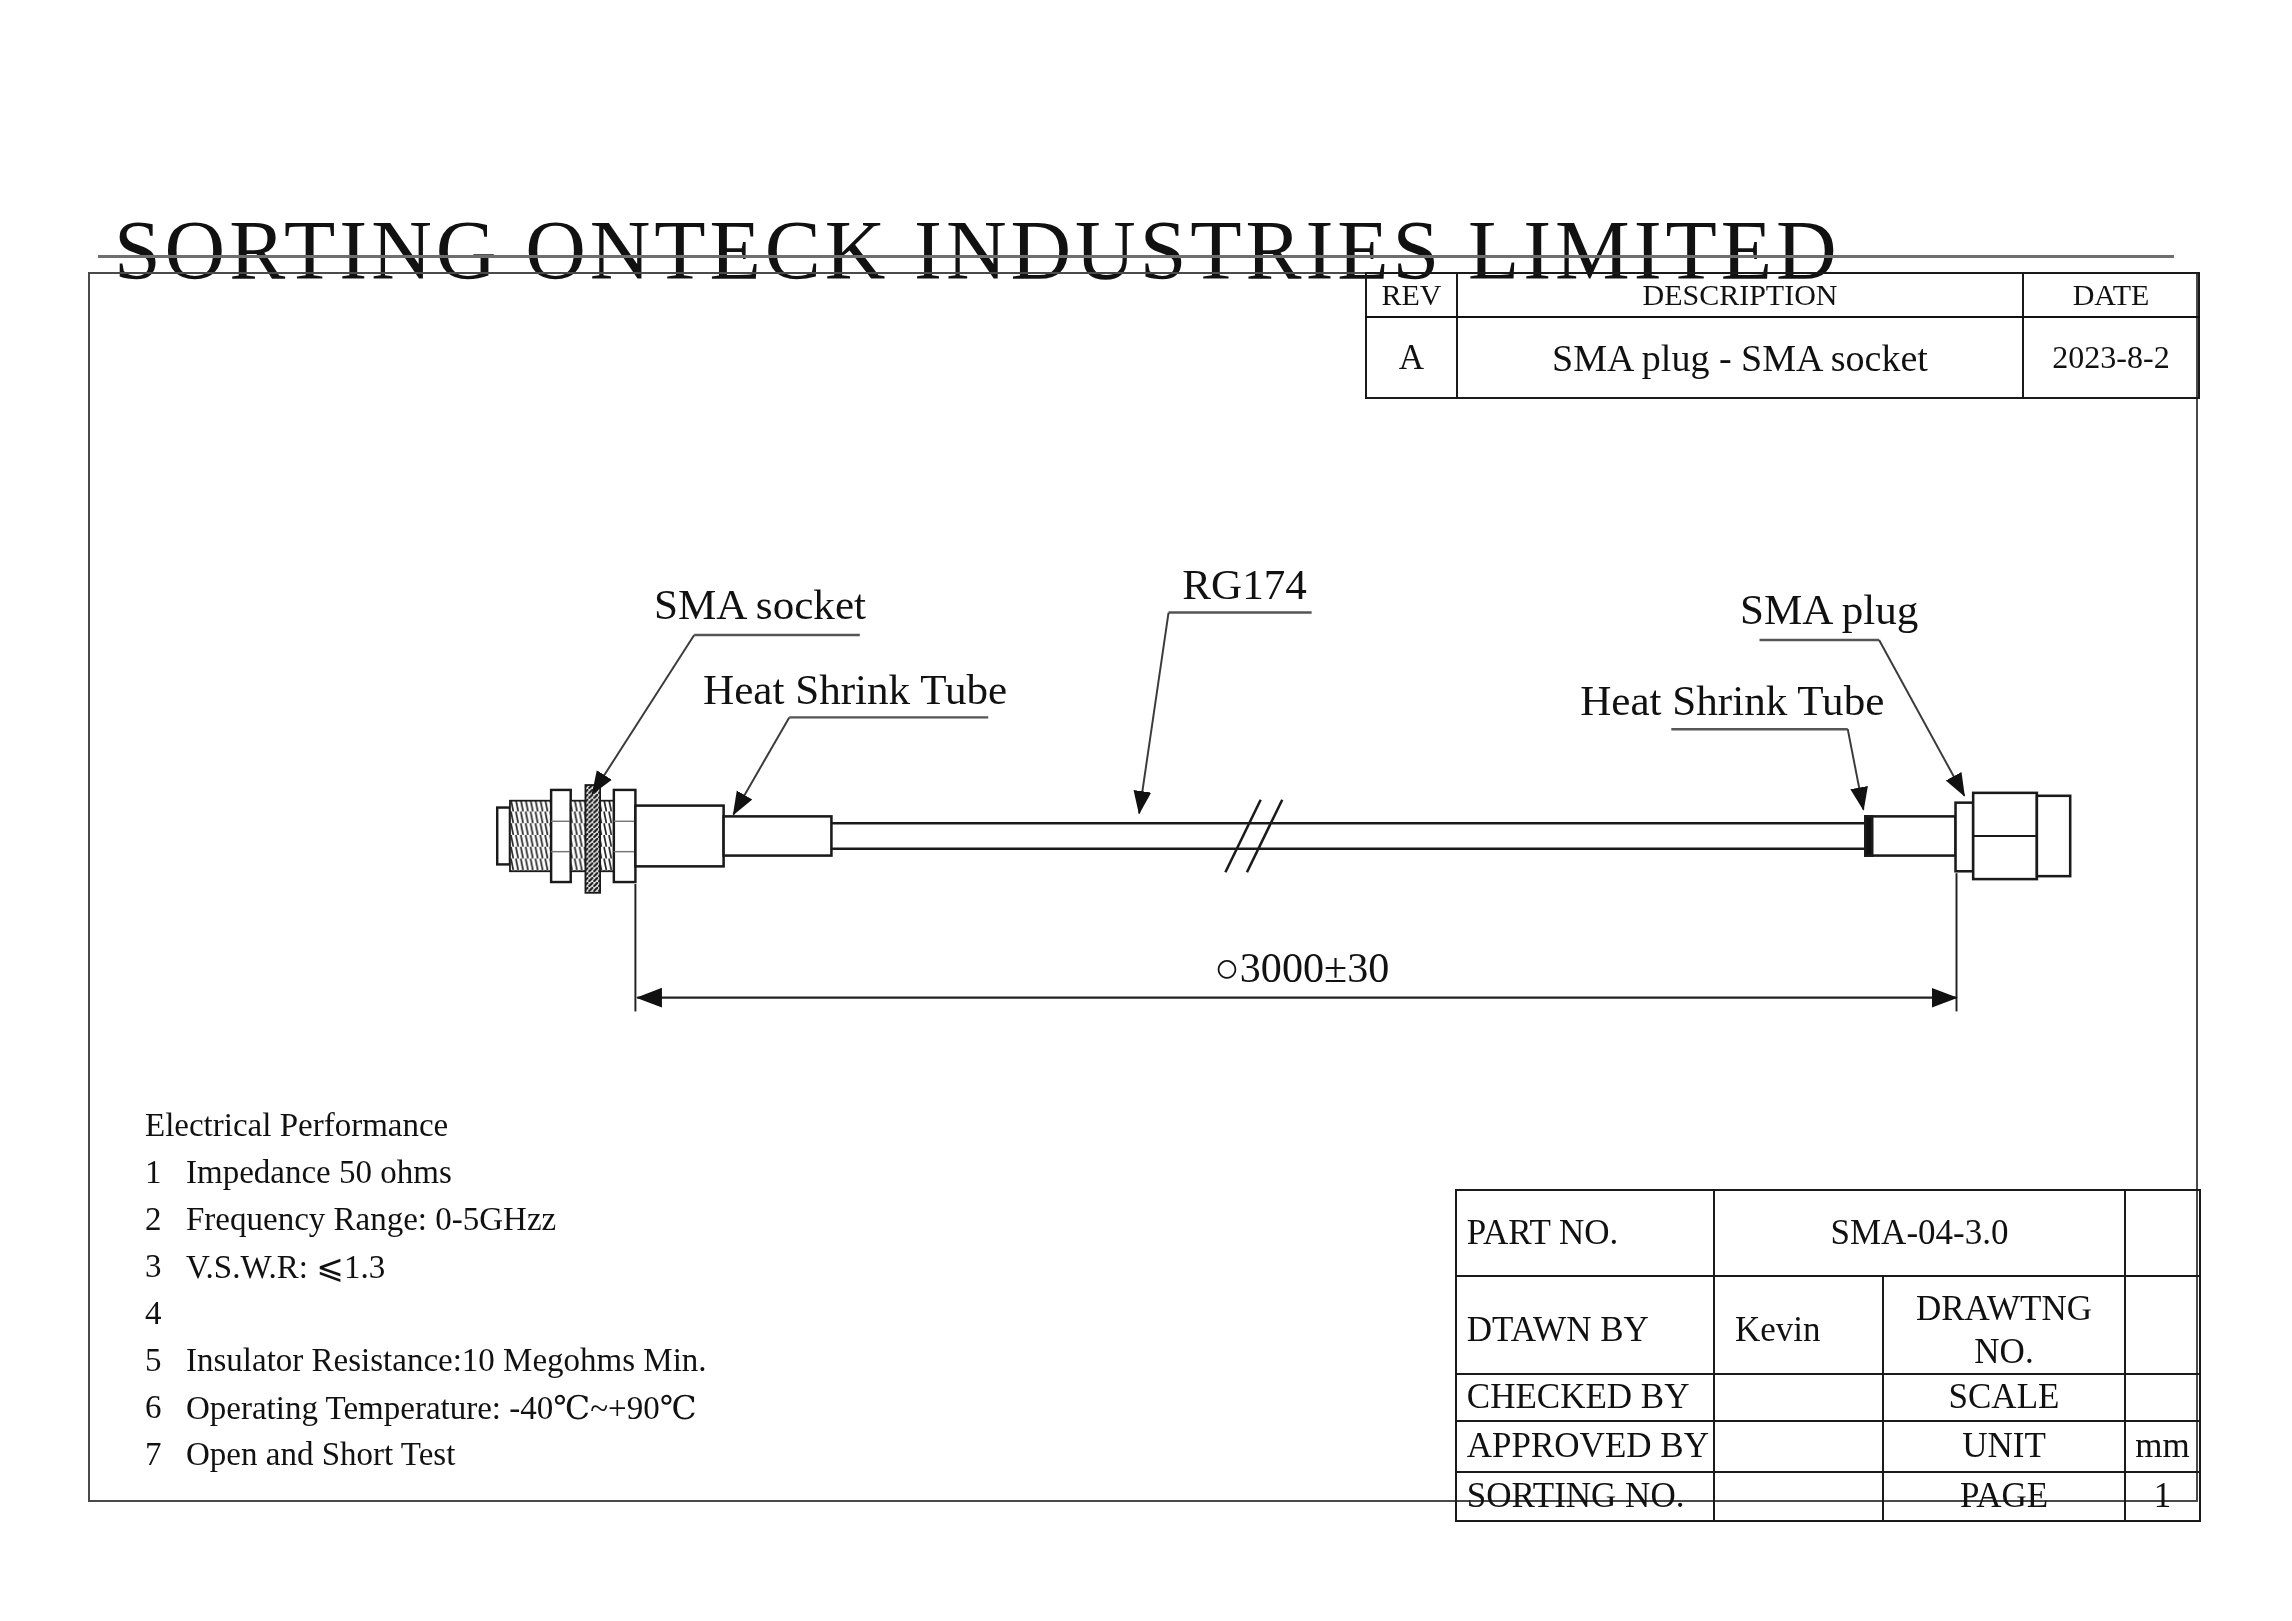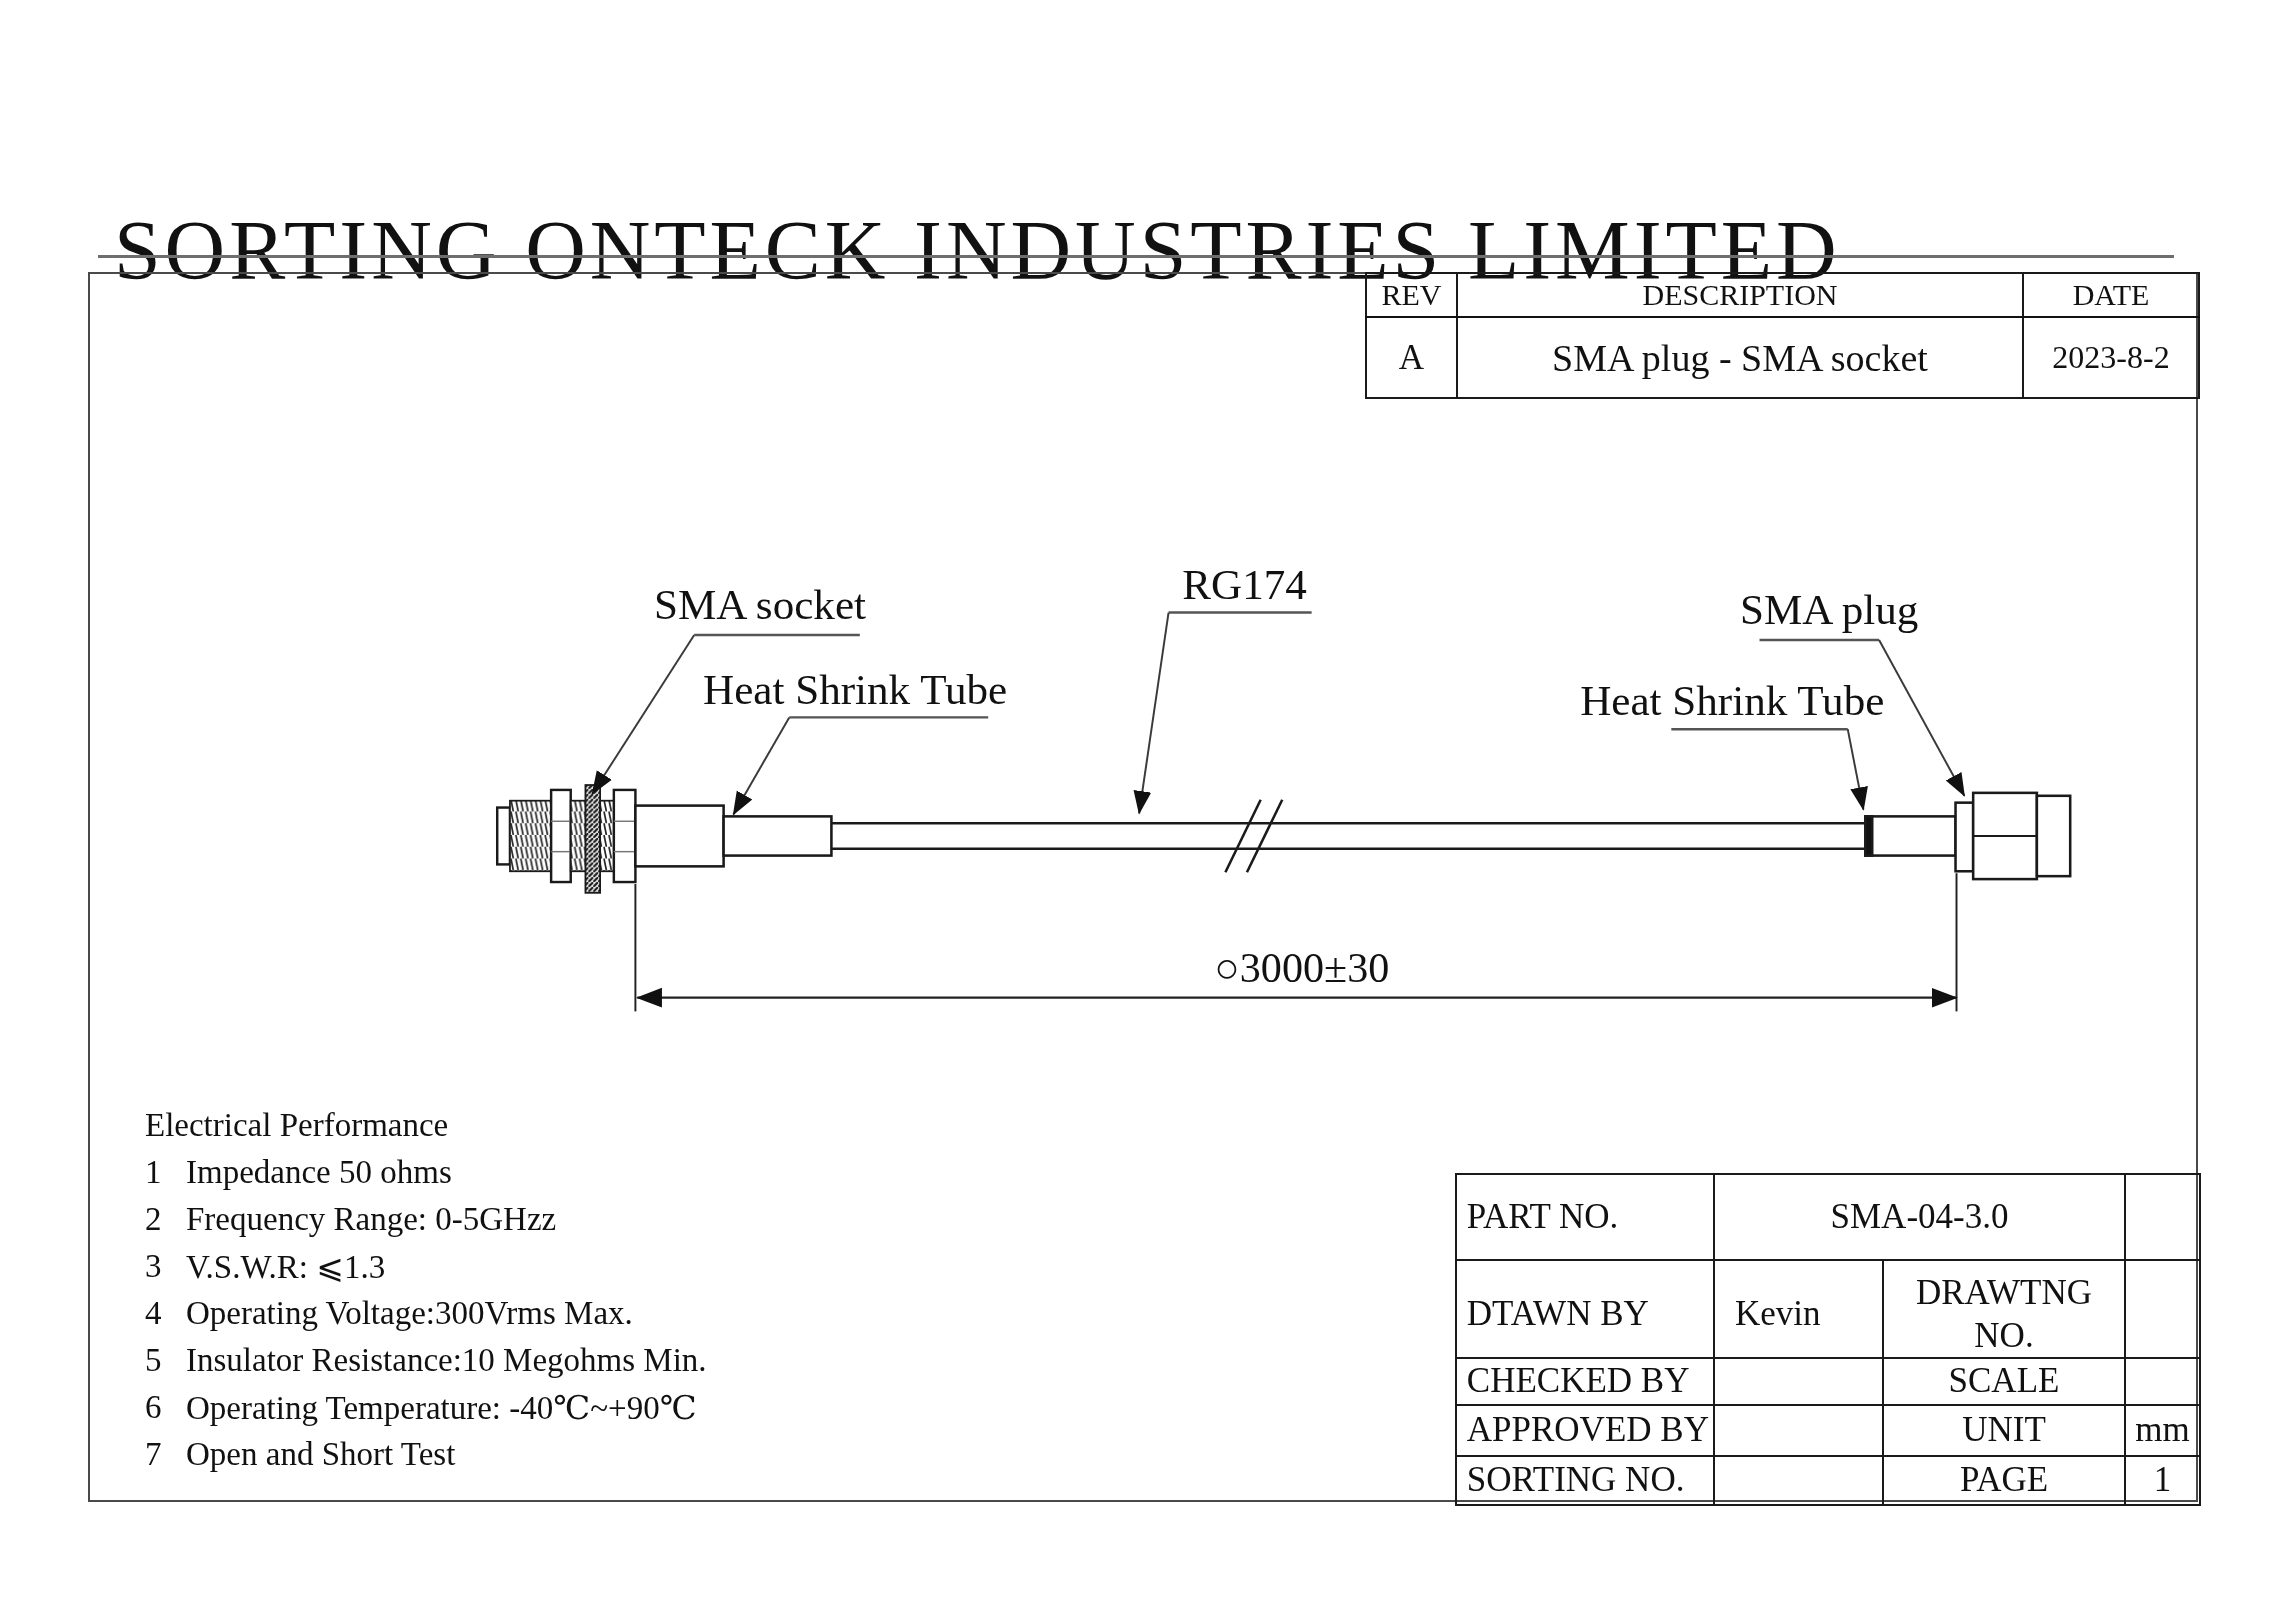--- a/index.html
+++ b/index.html
@@ -23,21 +23,21 @@
   #rev-table{left:1365px;top:272px;}
   #rev-table table{width:833px;border:2.9px solid #1a1a1a;}
   #rev-table td{text-align:center;vertical-align:middle;}
   #rev-table tr.hdr td{height:44px;font-size:30px;border-bottom:2.9px solid #111;}
   #rev-table tr.dat td{height:81px;}
   .rev-letter{font-size:35px;}
   .rev-desc{font-size:38px;}
   .rev-date{font-size:32px;}
 
   #title-block{left:1455px;top:1173px;}
-  #title-block table{width:744px;border:2.9px solid #1a1a1a;}
+  #title-block table{width:744px;border:2.9px solid #1a1a1a;margin-top:16px;}
   #title-block td{font-size:35px;vertical-align:middle;}
   td.lbl{text-align:left;padding-left:9.8px;}
   td.ctr{text-align:center;}
   tr.r-part td{height:86px;}
   tr.r-drawn td{height:95px;vertical-align:top;padding-top:9.8px;}
   tr.r-sm td{height:47px;}
   tr.r-sm2 td{height:51px;}
   tr.r-sm3 td{height:49px;}
   .partno-val{font-size:37px;}
   .kevin{font-size:33px;padding-left:20px;text-align:left;}
@@ -164,21 +164,20 @@
   <div class="ep-line">
     <span class="ep-num">2</span>
     <span>Frequency Range: 0-5GHzz</span>
   </div>
   <div class="ep-line">
     <span class="ep-num">3</span>
     <span>V.S.W.R: ⩽1.3</span>
   </div>
   <div class="ep-line">
     <span class="ep-num">4</span>
-    <span>Operating Voltage:300Vrms Max.</span>
   </div>
   <div class="ep-line">
     <span class="ep-num">5</span>
     <span>Insulator Resistance:10 Megohms Min.</span>
   </div>
   <div class="ep-line">
     <span class="ep-num">6</span>
     <span>Operating Temperature: -40℃~+90℃</span>
   </div>
   <div class="ep-line">

